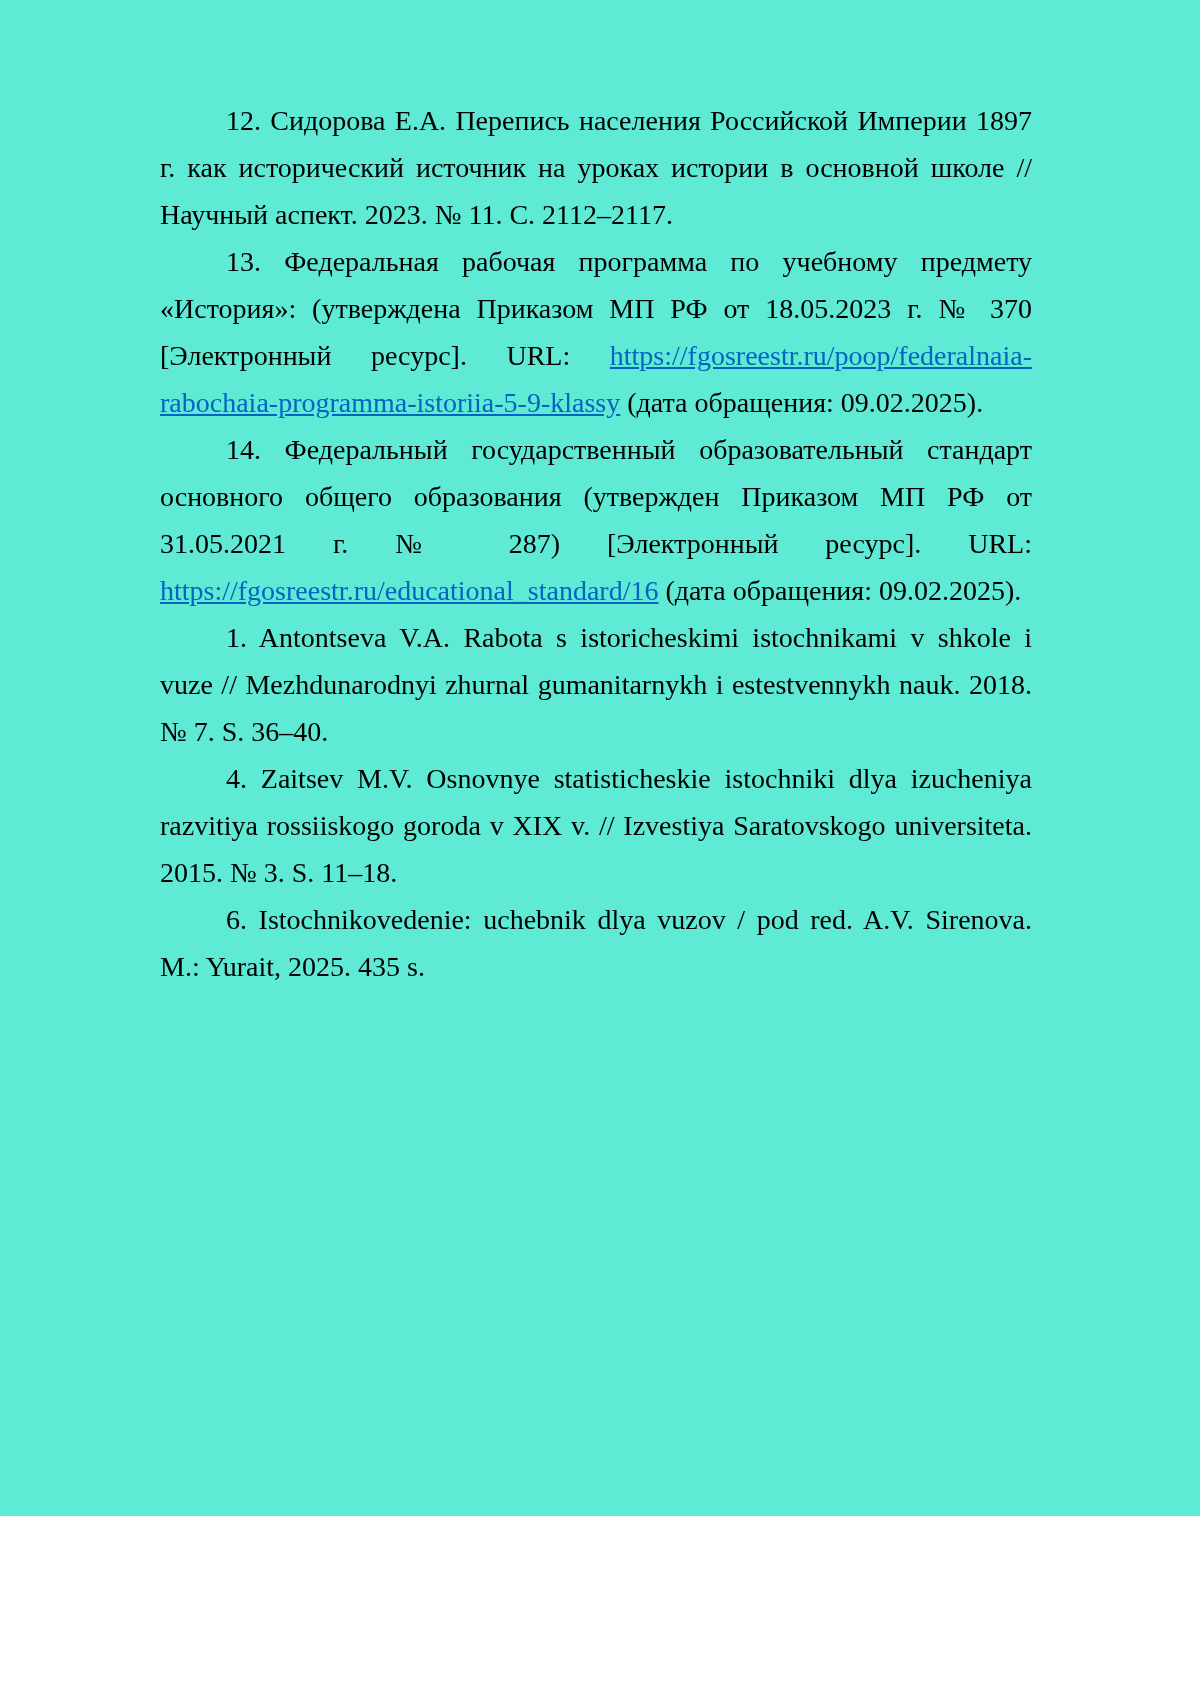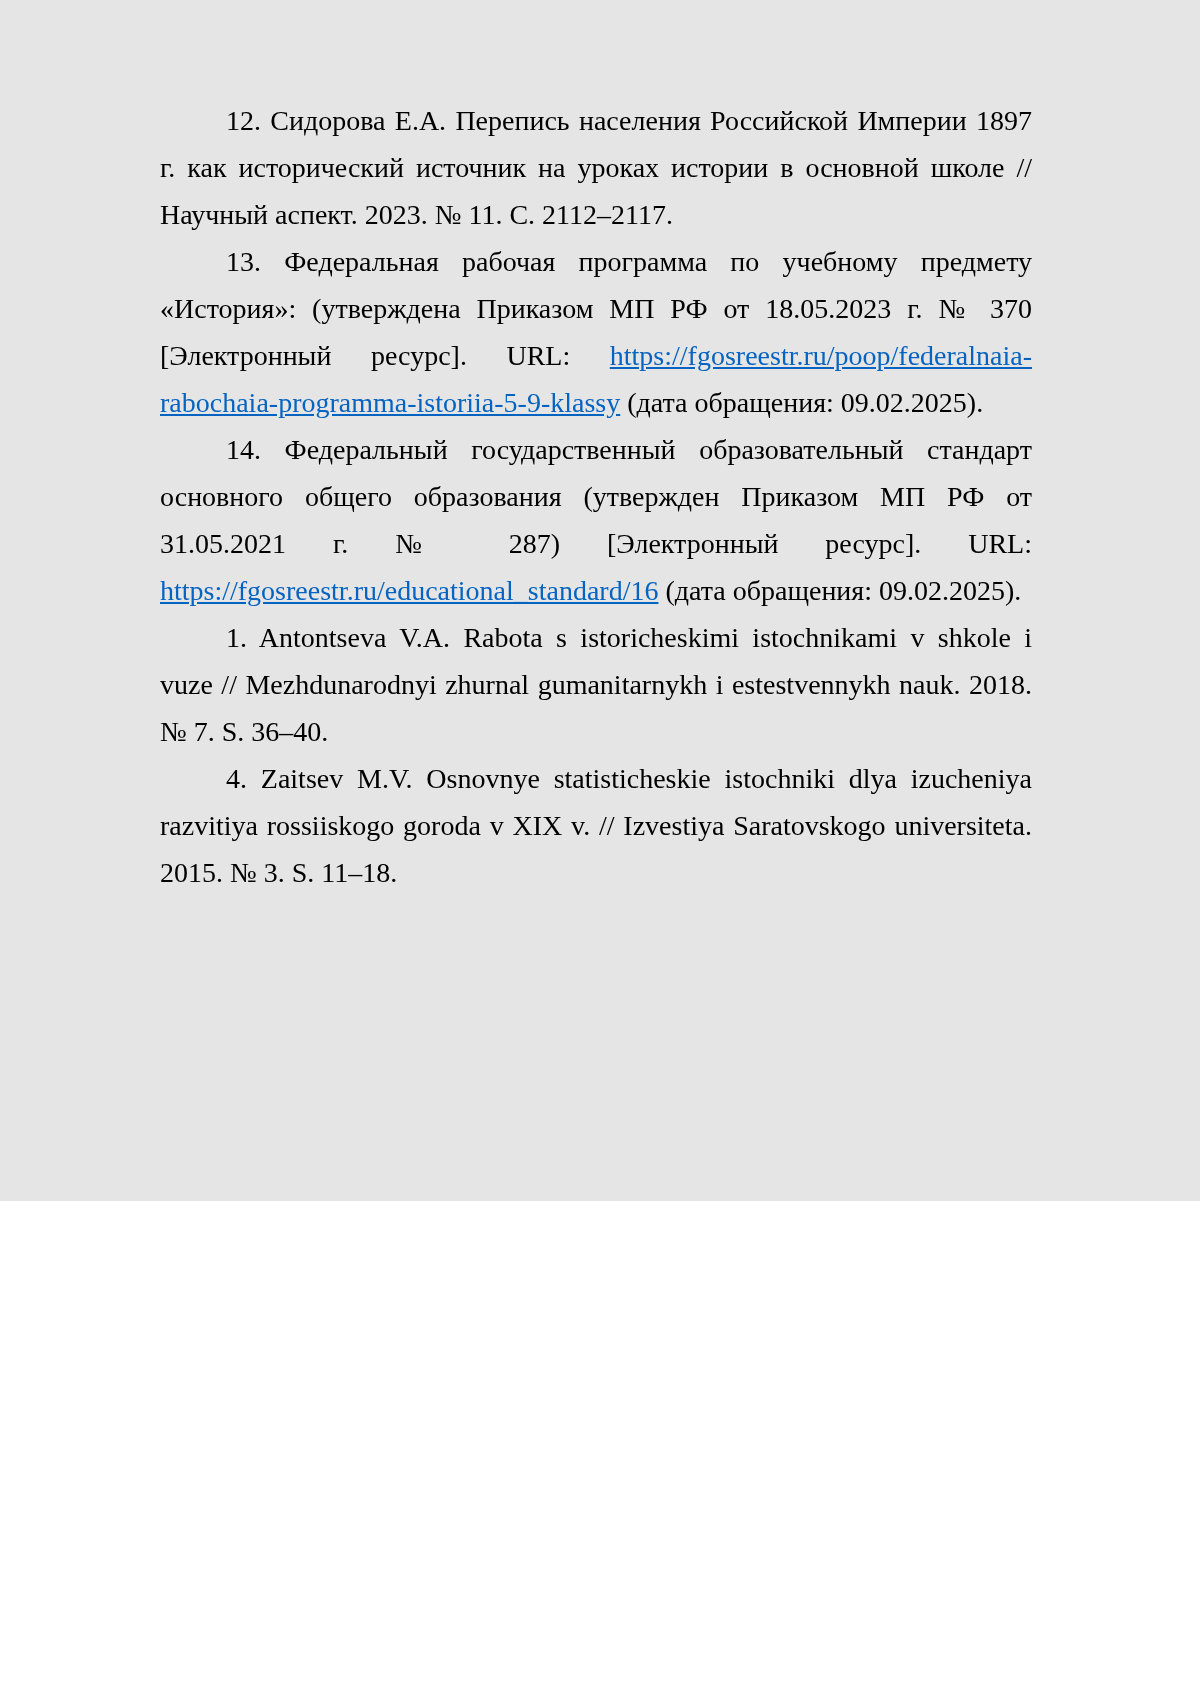--- a/index.html
+++ b/index.html
@@ -3,23 +3,23 @@
 <meta charset="utf-8">
 <style>
   html, body {
     margin: 0;
     padding: 0;
     background: #ffffff;
   }
   .page {
     position: relative;
     width: 1200px;
-    height: 1201px;
+    height: 1516px;
     box-sizing: border-box;
-    background: #e5e5e5;
+    background: #5eead4;
     padding: 97px 168px 40px 160px;
     font-family: "Liberation Serif", "DejaVu Serif", serif;
     font-size: 28px;
     color: #000000;
     overflow: hidden;
   }
   .ref {
     margin: 0;
     line-height: 47px;
     text-align: justify;
@@ -49,14 +49,15 @@
   <section class="ref-section">
       <p class="ref"><span class="ref-text">12. Сидорова Е.А. Перепись населения Российской Империи 1897 г. как исторический источник на уроках истории в основной школе // Научный аспект. 2023. № 11. С. 2112–2117.</span></p>
       <p class="ref"><span class="ref-text">13. Федеральная рабочая программа по учебному предмету «История»: (утверждена Приказом МП РФ от 18.05.2023 г. № 370 [Электронный ресурс]. URL: </span><a href="#" class="ref-link">https://fgosreestr.ru/poop/federalnaia-rabochaia-programma-istoriia-5-9-klassy</a><span class="ref-text"> (дата обращения: 09.02.2025).</span></p>
       <p class="ref"><span class="ref-text">14. Федеральный государственный образовательный стандарт основного общего образования (утвержден Приказом МП РФ от 31.05.2021 г. № 287) [Электронный ресурс]. URL: </span><a href="#" class="ref-link">https://fgosreestr.ru/educational_standard/16</a><span class="ref-text"> (дата обращения: 09.02.2025).</span></p>
     </section>
 
 
   <section class="ref-section">
       <p class="ref"><span class="ref-text">1. Antontseva V.A. Rabota s istoricheskimi istochnikami v shkole i vuze // Mezhdunarodnyi zhurnal gumanitarnykh i estestvennykh nauk. 2018. № 7. S. 36–40.</span></p>
       <p class="ref"><span class="ref-text">4. Zaitsev M.V. Osnovnye statisticheskie istochniki dlya izucheniya razvitiya rossiiskogo goroda v XIX v. // Izvestiya Saratovskogo universiteta. 2015. № 3. S. 11–18.</span></p>
+      <p class="ref"><span class="ref-text">6. Istochnikovedenie: uchebnik dlya vuzov / pod red. A.V. Sirenova. M.: Yurait, 2025. 435 s.</span></p>
     </section>
 </div>
 
 </body></html>

